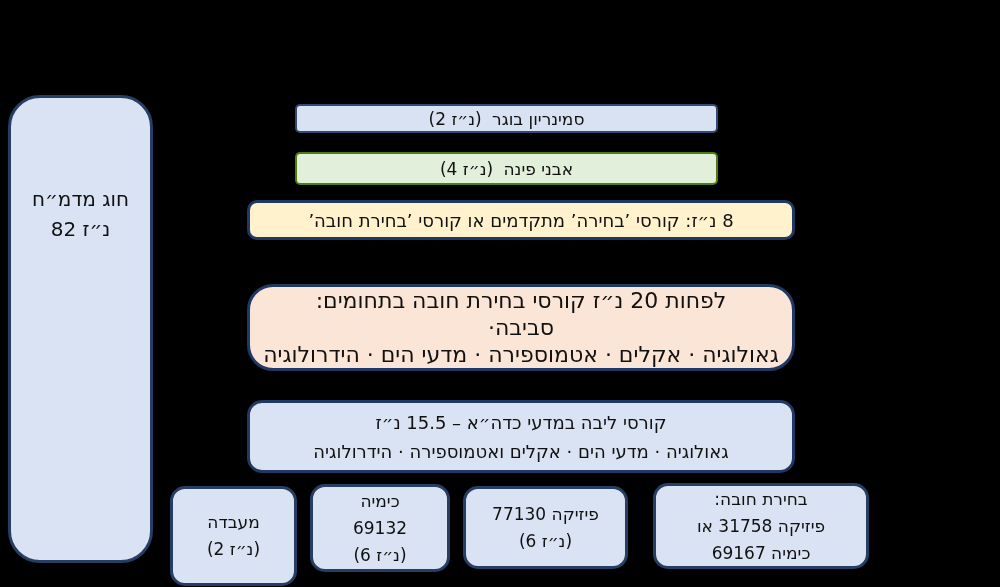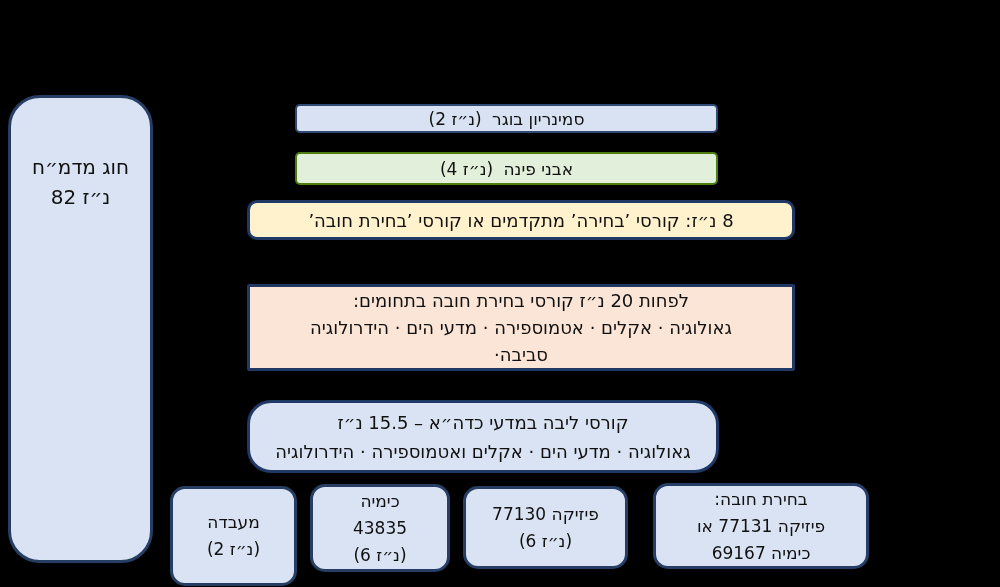--- a/index.html
+++ b/index.html
@@ -18,21 +18,21 @@
     flex-direction:column;
     justify-content:center;
     text-align:center;
   }
   .line{width:100%;}
   .b{font-weight:normal;}
   
   #left-box{
     left:8px;top:95px;width:145px;height:468px;
     background:#dae3f3;border:3px solid #263e63;border-radius:32px;
-    justify-content:flex-start;padding-top:54px;
+    justify-content:flex-start;padding-top:86px;
     font-size:20px;line-height:30px;
   }
   
   #seminar-box{
     left:295px;top:104px;width:423px;height:29px;
     background:#d9e2f3;border:2px solid #2f4a76;border-radius:5px;
     font-size:17px;
   }
   
   #cornerstones-box{
@@ -42,27 +42,27 @@
   }
   
   #advanced-electives-box{
     left:247px;top:200px;width:548px;height:40px;
     background:#fff2cc;border:3px solid #203864;border-radius:10px;
     font-size:18px;
   }
   
   #required-electives-box{
     left:247px;top:284px;width:548px;height:87px;
-    background:#fbe5d6;border:3px solid #203864;border-radius:2px;
-    font-size:18px;line-height:27px;
+    background:#fbe5d6;border:3px solid #203864;border-radius:26px;
+    font-size:22px;line-height:27px;
   }
   
   #core-courses-box{
-    left:247px;top:400px;width:472px;height:73px;
-    background:#dae3f3;border:3px solid #203864;border-radius:24px;
+    left:247px;top:400px;width:548px;height:73px;
+    background:#dae3f3;border:3px solid #203864;border-radius:15px;
     font-size:18px;line-height:29px;
   }
   
   .bottom-box{
     background:#dae3f3;border:3px solid #263e63;border-radius:15px;
     font-size:17px;line-height:27px;
   }
   #lab-box{left:170px;top:486px;width:127px;height:100px;}
   #chemistry-box{left:310px;top:484px;width:140px;height:88px;}
   #physics-box{left:463px;top:486px;width:165px;height:83px;}
@@ -92,44 +92,44 @@
       <span class="credits-inline" dir="ltr">(4 נ״ז)</span>
     </div>
   </div>
 
   <div class="box" id="advanced-electives-box">
     <div class="line b" dir="rtl">8 נ״ז: קורסי ’בחירה’ מתקדמים או קורסי ’בחירת חובה’</div>
   </div>
 
   <div class="box" id="required-electives-box">
     <div class="line b" dir="rtl">לפחות 20 נ״ז קורסי בחירת חובה בתחומים:</div>
+    <div class="line" dir="rtl">סביבה·</div>
     <div class="line" dir="rtl">גאולוגיה · אקלים · אטמוספירה · מדעי הים · הידרולוגיה</div>
-    <div class="line" dir="rtl">סביבה·</div>
   </div>
 
   <div class="box" id="core-courses-box">
     <div class="line b" dir="rtl">קורסי ליבה במדעי כדה״א – 15.5 נ״ז</div>
     <div class="line" dir="rtl">גאולוגיה ·  מדעי הים · אקלים ואטמוספירה · הידרולוגיה</div>
   </div>
 
   <div class="box bottom-box" id="lab-box">
     <div class="line b" dir="rtl">מעבדה</div>
     <div class="line" dir="ltr">(2 נ״ז)</div>
   </div>
 
   <div class="box bottom-box" id="chemistry-box">
     <div class="line b" dir="rtl">כימיה</div>
-    <div class="line" dir="ltr">43835</div>
+    <div class="line" dir="ltr">69132</div>
     <div class="line" dir="ltr">(6 נ״ז)</div>
   </div>
 
   <div class="box bottom-box" id="physics-box">
     <div class="line" dir="rtl">פיזיקה 77130</div>
     <div class="line" dir="ltr">(6 נ״ז)</div>
   </div>
 
   <div class="box bottom-box" id="required-choice-box">
     <div class="line" dir="rtl">בחירת חובה:</div>
-    <div class="line" dir="rtl">פיזיקה  77131 או</div>
+    <div class="line" dir="rtl">פיזיקה  31758 או</div>
     <div class="line" dir="rtl">כימיה 69167</div>
   </div>
 
 </div>
 
 </body></html>

